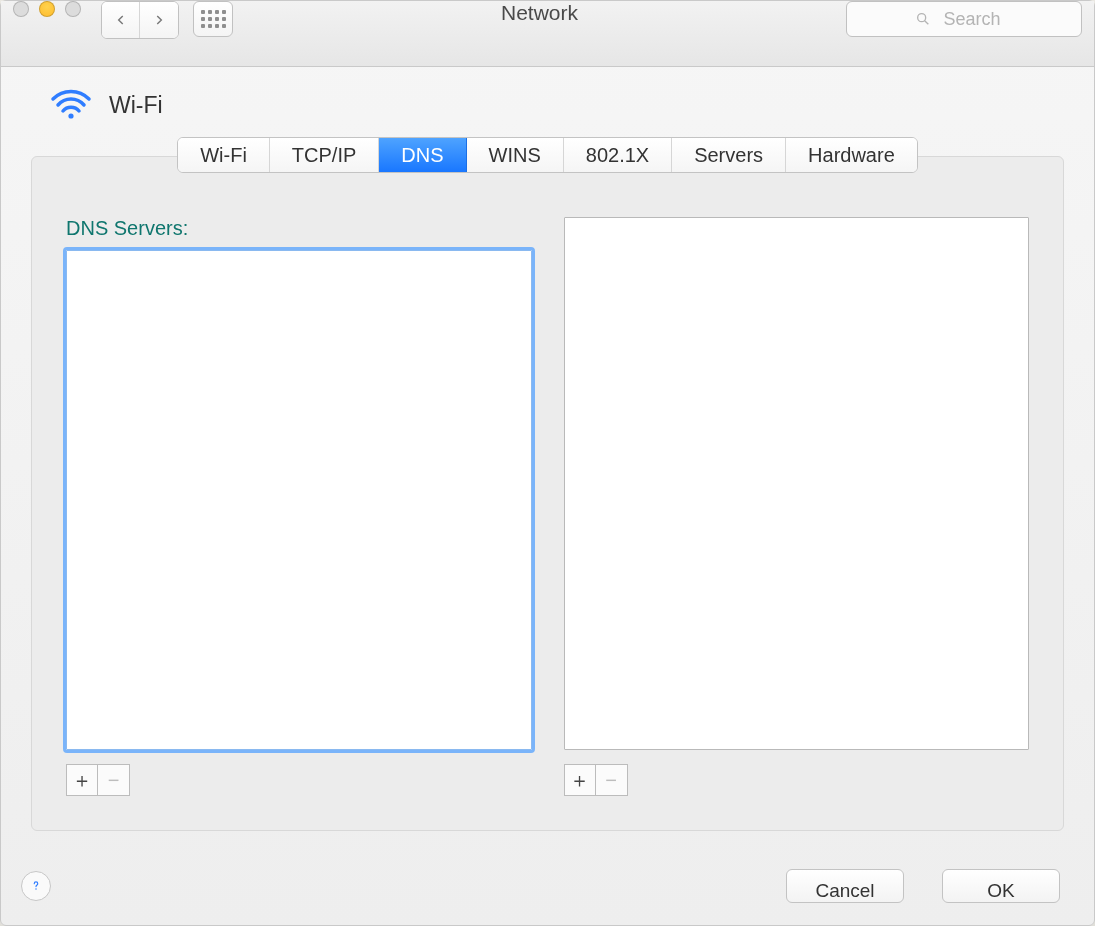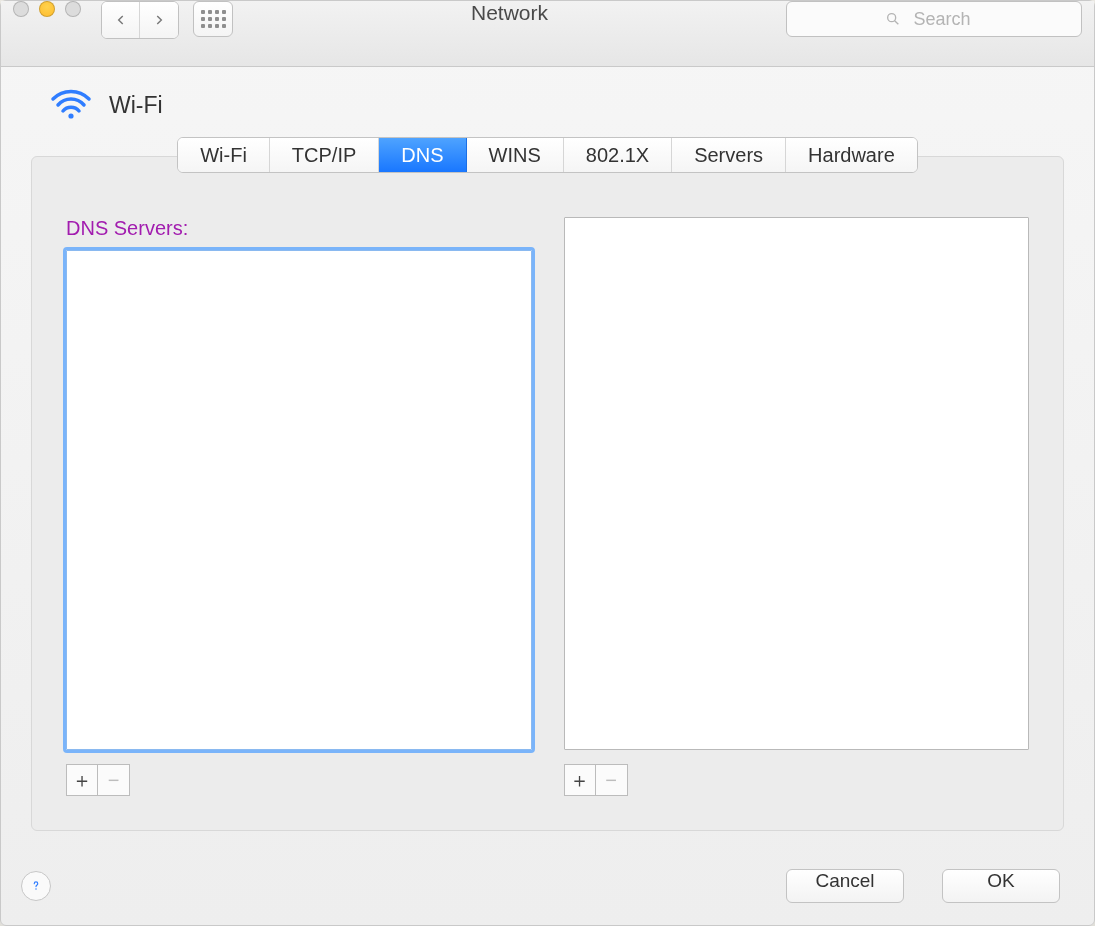--- a/index.html
+++ b/index.html
@@ -51,21 +51,21 @@
       display:flex;align-items:center;justify-content:center;color:#8a8a8a;
     }
     .apps-grid{display:grid;grid-template-columns:repeat(4,4px);grid-template-rows:repeat(3,4px);gap:3px;}
     .apps-grid span{width:4px;height:4px;background:#8f8f8f;border-radius:1px;}
 
     .title {
       flex:1; text-align:center; font-size: 21px; color:#4a4a4a; font-weight:400;
     }
 
     .search-wrap{
-      width:296px; height:36px; border:1px solid #c1c1c1; border-radius:6px;
+      width:236px; height:36px; border:1px solid #c1c1c1; border-radius:6px;
       background:#fbfbfb; display:flex; align-items:center; justify-content:center; gap:13px;
       color:#b4b4b4; padding:0 10px;
     }
     .search-wrap svg{width:16px;height:16px;stroke:#b4b4b4;stroke-width:2;fill:none;}
     .search-input{
       border:none;outline:none;background:transparent;font-size:18px;color:#555;width:70px;
     }
     .search-input::placeholder{color:#b4b4b4;}
 
     
@@ -96,21 +96,21 @@
       margin-top:-17px;
       background:#ececec;
       border:1px solid #d8d8d8;
       border-radius:6px;
       padding: 60px 34px 34px;
       flex:1;
       display:flex; gap:32px;
     }
 
     .column{ flex:1; display:flex; flex-direction:column; }
-    .col-label{ font-size:20px; color:#a21caf; margin-bottom:10px; }
+    .col-label{ font-size:20px; color:#0f766e; margin-bottom:10px; }
     .listbox{
       flex:1; background:white; border:1px solid #b9b9b9; border-radius:1px;
       min-height:440px;
     }
     .listbox.focused{
       outline: 3px solid rgba(84,162,255,.75);
       border-color:#8ab9f0;
     }
 
     .row-under{ display:flex; align-items:center; gap:16px; margin-top:14px; height:32px;}
@@ -129,21 +129,21 @@
     .help-btn{
       width:30px;height:30px;border-radius:50%;border:1px solid #c7c7c7;background:#fafafa;
       display:flex;align-items:center;justify-content:center;
     }
     .help-btn svg{width:14px;height:14px;}
     .spacer{flex:1;}
     .btn{
       min-width:118px; height:34px; border:1px solid #c3c3c3; border-radius:6px;
       background:linear-gradient(#ffffff,#f3f3f3);
       font-size:19px; color:#333; padding:0 20px;
-      display:flex;align-items:flex-start;justify-content:center;
+      display:flex;align-items:flex-end;justify-content:center;
     }
     .btn + .btn{margin-left:38px;}
   </style>
 </head>
 <body>
 
 <div class="window">
 
   <div class="toolbar">
     <div class="traffic-lights">

